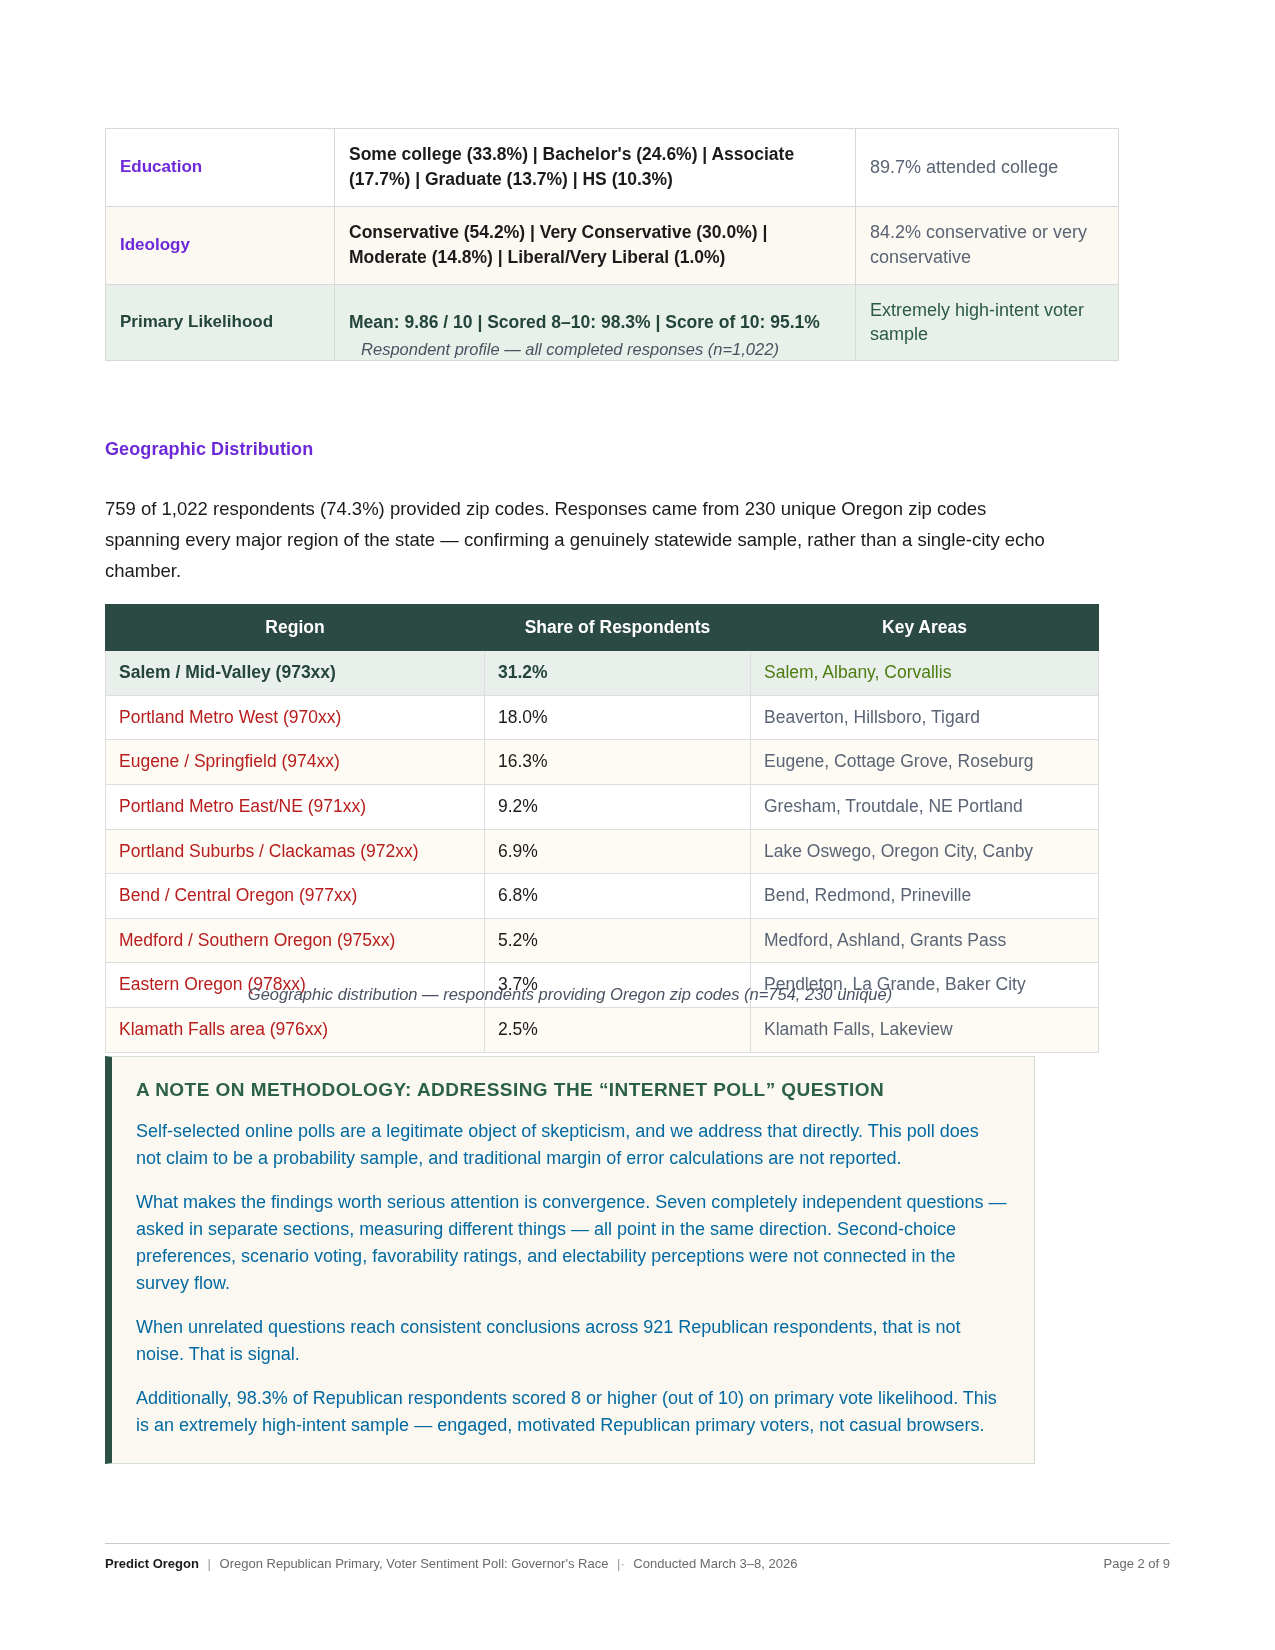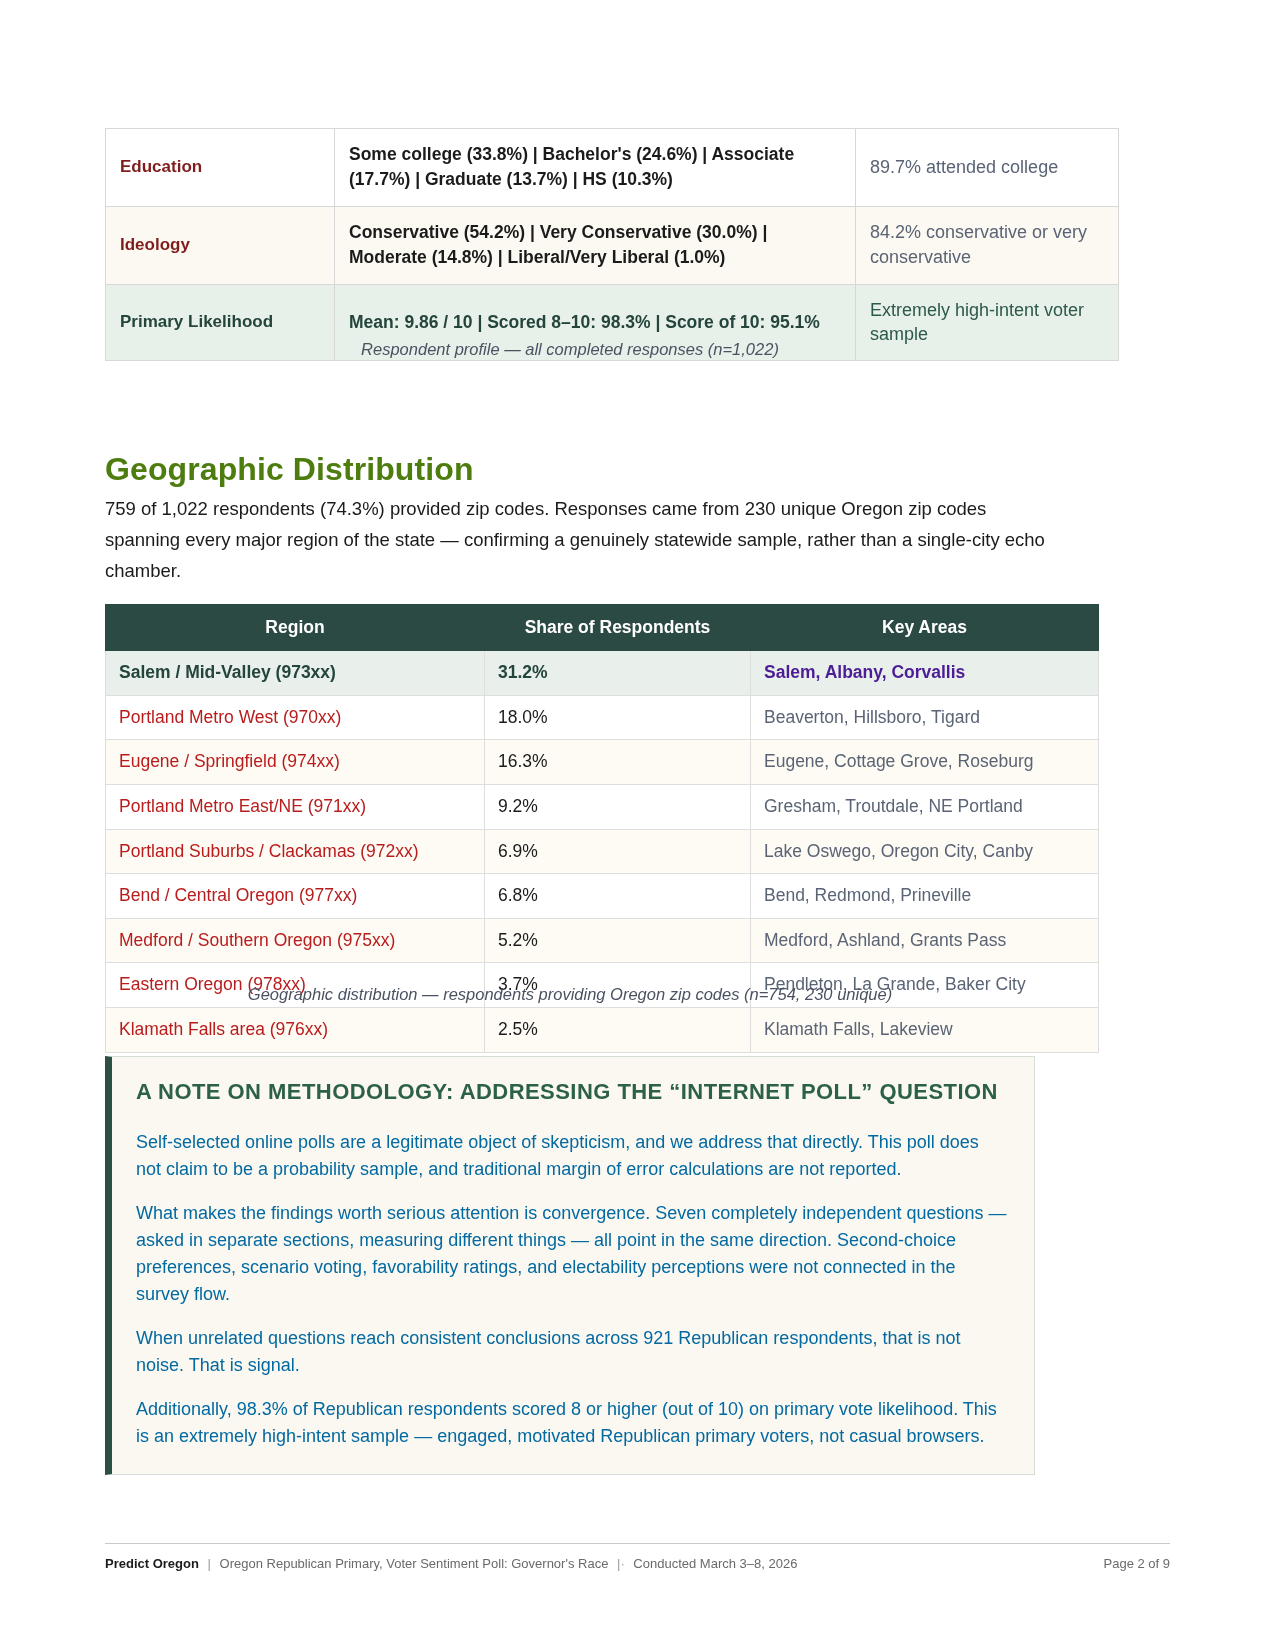--- a/index.html
+++ b/index.html
@@ -35,21 +35,21 @@
   }
   .profile-table td {
     border: 1px solid #d8d8d8;
     padding: 13px 14px;
     vertical-align: middle;
     line-height: 1.45;
   }
   .profile-table td.label {
     width: 200px;
     font-weight: bold;
-    color: #7f1d1d;
+    color: #6d28d9;
     font-size: 17px;
   }
   .profile-table td.detail {
     width: 492px;
     color: #1b1b1b;
     font-weight: bold;
   }
   .profile-table td.note {
     width: 234px;
     color: #5a6475;
@@ -78,23 +78,23 @@
     color: #4a5262;
   }
   .caption.cap-profile { top: 340px; }
   .caption.cap-geo { top: 985px; }
 
   
   .section-heading {
     position: absolute;
     left: 105px;
     top: 424px;
-    font-size: 32px;
-    font-weight: bold;
-    color: #4d7c0f;
+    font-size: 18px;
+    font-weight: bold;
+    color: #6d28d9;
     letter-spacing: 0.1px;
   }
 
   .intro-para {
     position: absolute;
     left: 105px;
     top: 474px;
     width: 945px;
     font-size: 18.5px;
     line-height: 1.68;
@@ -134,42 +134,42 @@
   .geo-table td.areas  { text-align: left; color: #5a6475; }
 
   .geo-table tr.row-white td { background: #ffffff; }
   .geo-table tr.row-cream td { background: #fdfbf4; }
   .geo-table tr.row-highlight td {
     background: #e9f0ec;
     font-weight: bold;
     color: #24453c;
   }
   .geo-table tr.row-highlight td.areas {
-    font-weight: bold;
-    color: #4c1d95;
+    font-weight: normal;
+    color: #4d7c0f;
   }
 
   
   .callout {
     position: absolute;
     left: 105px;
     top: 1056px;
     width: 930px;
     box-sizing: border-box;
     background: #faf8f1;
     border: 1px solid #d5ded6;
     border-left: 7px solid #2c5144;
     padding: 22px 26px 24px 24px;
   }
   .callout-title {
-    font-size: 22px;
+    font-size: 19px;
     font-weight: bold;
     color: #2c6146;
     letter-spacing: 0.45px;
-    margin-bottom: 24px;
+    margin-bottom: 17px;
   }
   .callout p {
     margin: 0 0 17px 0;
     font-size: 18px;
     line-height: 1.5;
     color: #0369a1;
   }
   .callout p:last-child { margin-bottom: 0; }
 
   

